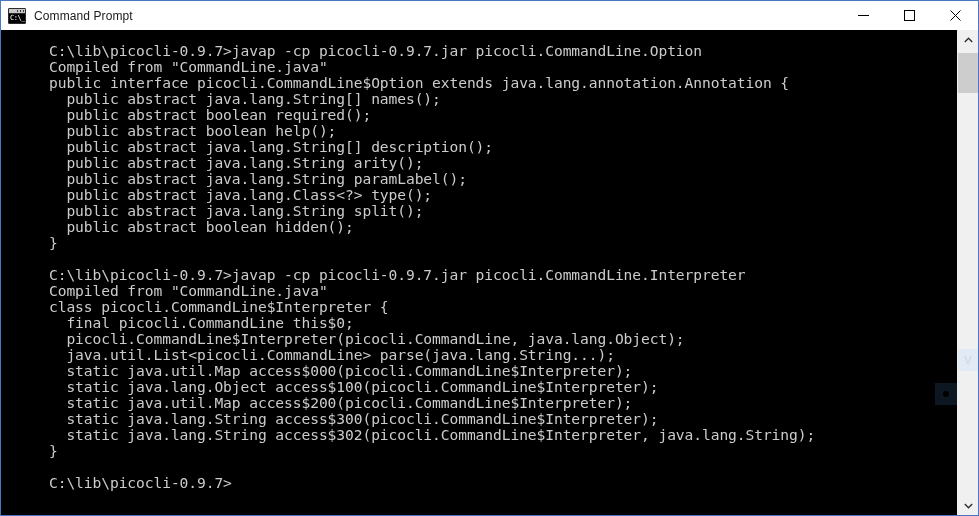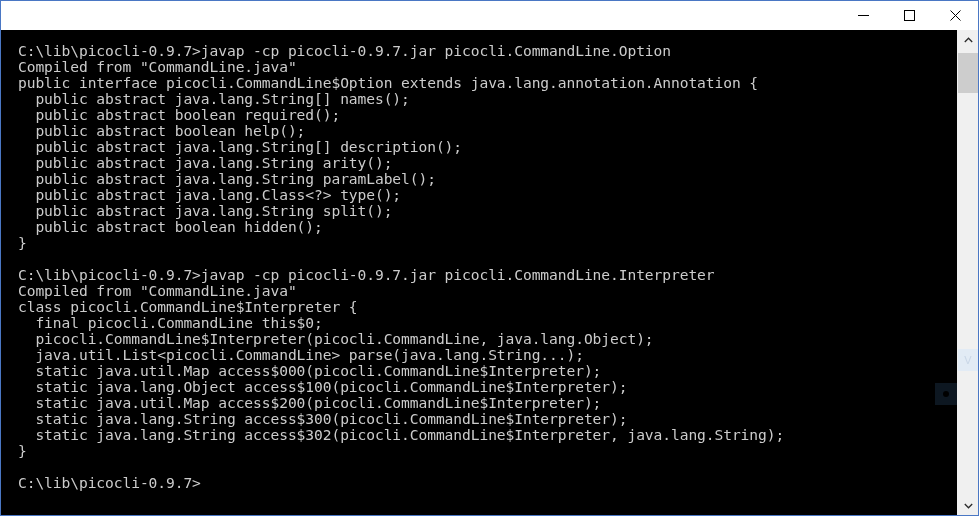--- a/index.html
+++ b/index.html
@@ -130,21 +130,22 @@
     font-family: "DejaVu Sans Mono", "Liberation Mono", monospace;
     font-size: 14.6px;
     line-height: 16px;
     color: #cccccc;
     white-space: pre;
     padding-top: 13px;
     letter-spacing: -0.08px;
   }
   .console-lines .line {
     height: 16px;
-    padding-left: 17px;
+    padding-left: 8px;
+    margin-left: 40px;
   }
 
   
   .overlay-badge {
     position: absolute;
     right: 0px;
     top: 353px;
     width: 22px;
     height: 22px;
     background: #0d1721;
@@ -206,20 +207,31 @@
     font-size: 11px;
     color: #c9d6e6;
   }
 </style>
 </head>
 <body>
 
 <div class="window">
 
   <div class="titlebar">
+    <div class="title-left">
+      <span class="app-icon">
+        <span class="bar">
+            <i></i>
+            <i></i>
+            <i></i>
+          </span>
+        <span class="glyph">C:\_</span>
+      </span>
+      <span class="title-text">Command Prompt</span>
+    </div>
 
     <div class="win-controls">
       <button class="win-btn" title="Minimize">
         <svg width="11" height="11" viewBox="0 0 11 11">
           <rect x="0" y="5" width="11" height="1" fill="#000000"></rect>
         </svg>
       </button>
       <button class="win-btn" title="Maximize">
         <svg width="11" height="11" viewBox="0 0 11 11">
           <rect x="0.5" y="0.5" width="10" height="10" fill="none" stroke="#000000" stroke-width="1"></rect>

